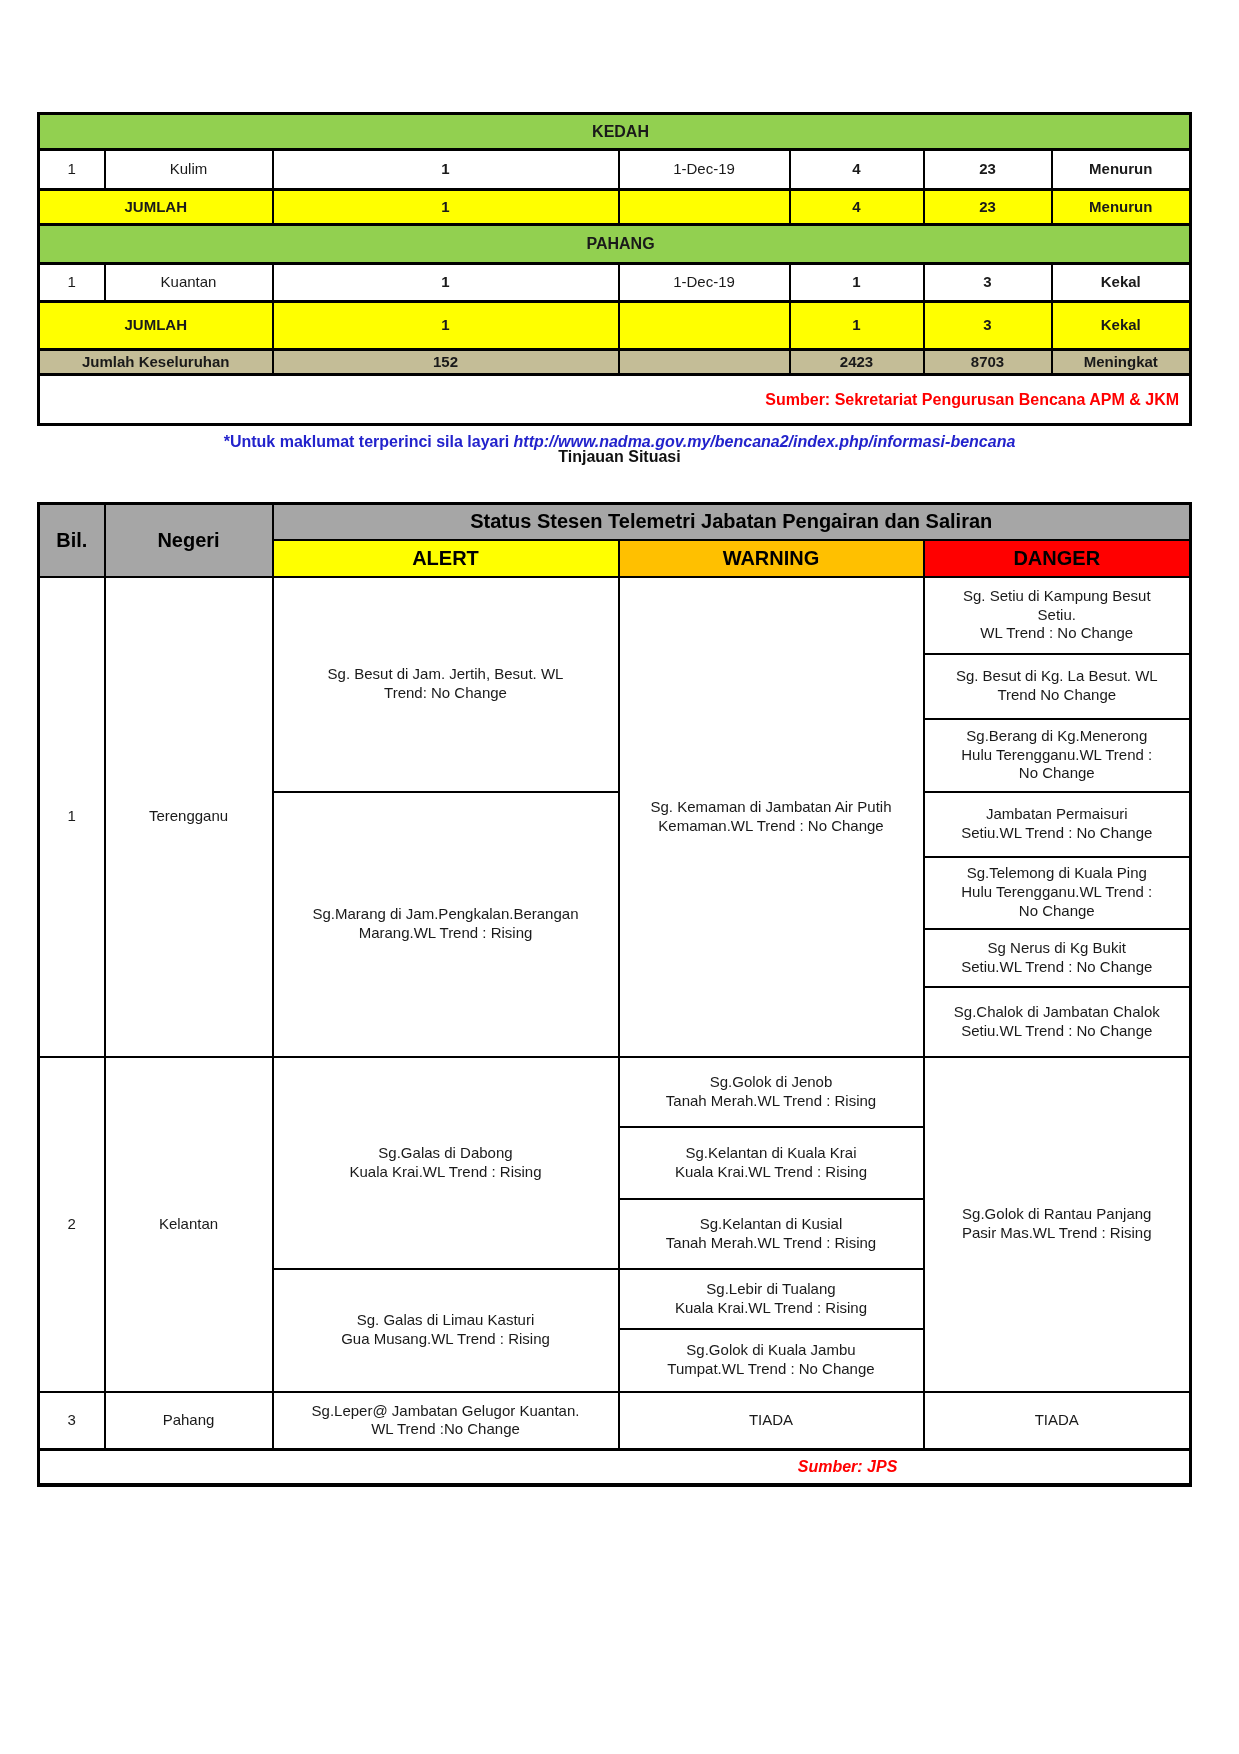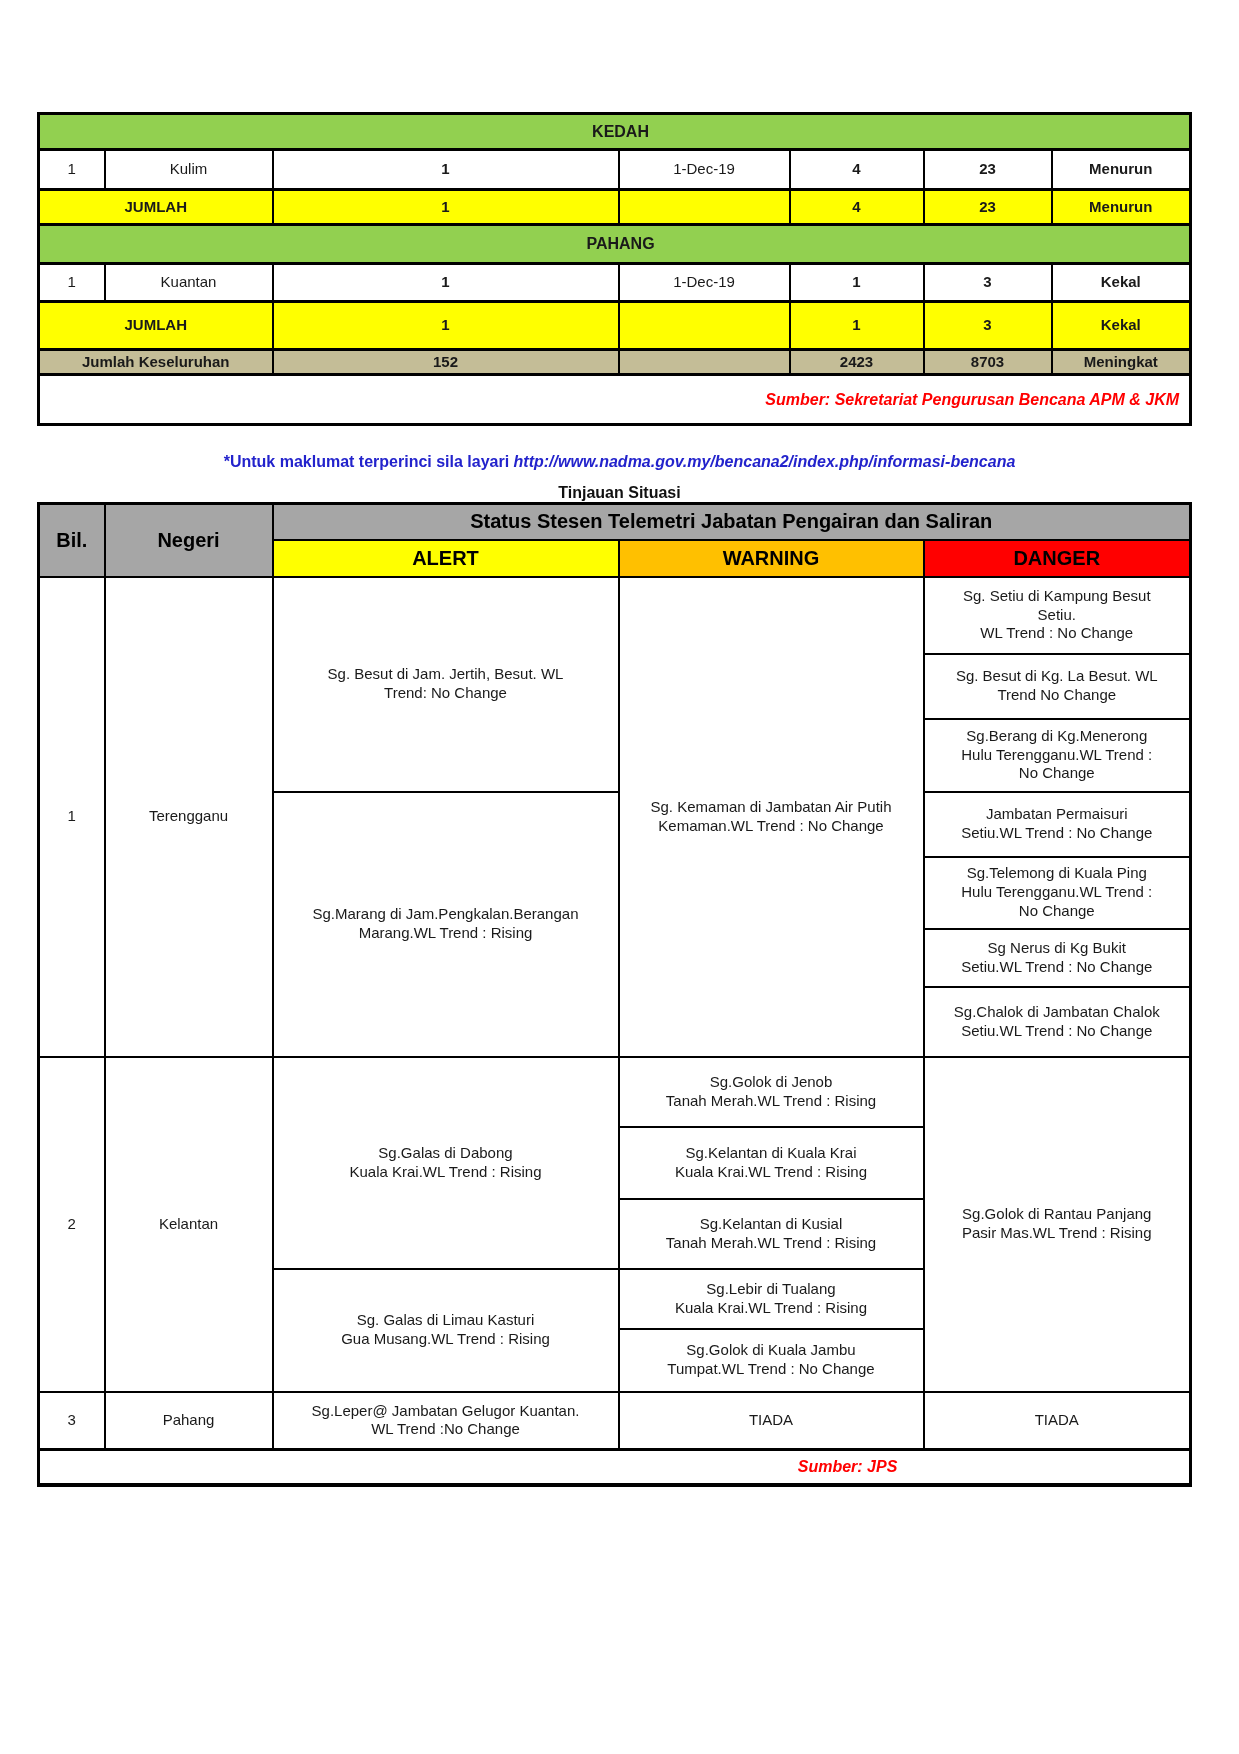--- a/index.html
+++ b/index.html
@@ -15,27 +15,27 @@
            font-size:15px; line-height:1.25; overflow:hidden; white-space:pre-line; padding:1px 4px; }
 
   
   #t1 { top:112px; width:1152px; border:3px solid #000; }
   #t1 tr { border-top:3px solid #000; border-bottom:3px solid #000; }
   #t1 td { font-weight:bold; }
   #t1 td.rg { font-weight:normal; }
   .state-hdr { background:#92D050; font-size:16px; font-weight:bold;padding-left:16px; }
   .sum-row td { background:#FFFF00; }
   .grand-row td { background:#C4BD97; line-height:1.05; }
-  .src-cell { text-align:right; color:#FF0000; font-style:italic; font-size:16px; padding-right:10px; }
+  .src-cell { text-align:right; color:#FF0000; font-size:16px; padding-right:10px; }
 
   
   .note-blue { position:absolute; top:433px; left:0; width:1239px; text-align:center;
-               color:#2323cc; font-size:16px; font-weight:bold;margin-top:20px; }
+               color:#2323cc; font-size:16px; font-weight:bold; }
   .note-blue .url { font-style:italic; }
-  .t2-title { position:absolute; top:484px; left:0; width:1239px; text-align:center;
+  .t2-title { position:absolute; top:448px; left:0; width:1239px; text-align:center;
               font-size:16px; font-weight:bold; color:#111; }
 
   
   #t2 { top:502px; width:1152px; border:3px solid #000; border-bottom-width:4px; }
   #t2 th { font-weight:bold; font-size:20px; }
   .hdr-gray { background:#A6A6A6; color:#000; }
   .hdr-alert { background:#FFFF00; color:#000;margin-top:20px; }
   .hdr-warning { background:#FFC000; color:#000;margin-top:28px; }
   .hdr-danger { background:#FF0000; color:#000; }
   .jps-row td { border-top:3px solid #000; color:#FF0000; font-weight:bold; font-style:italic;

